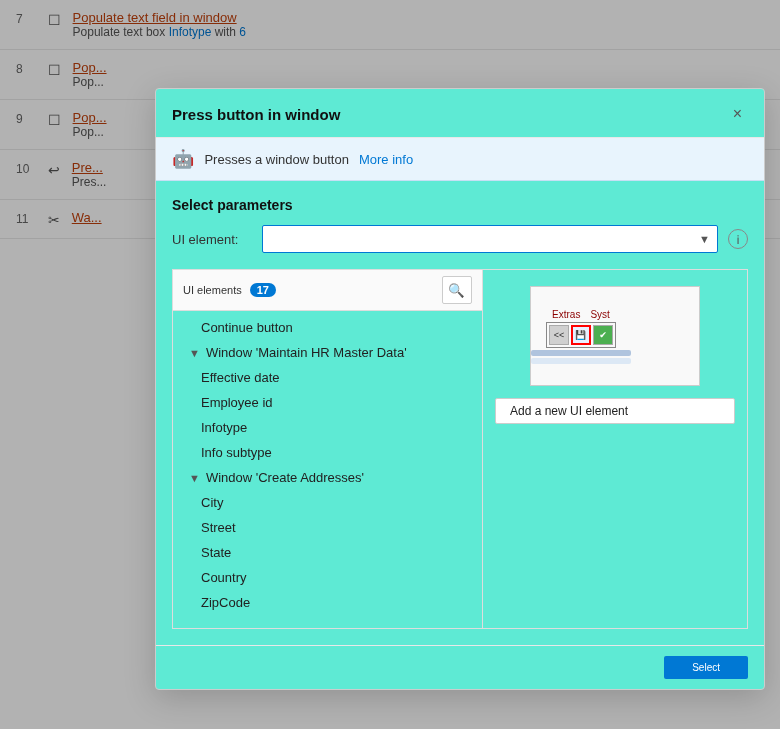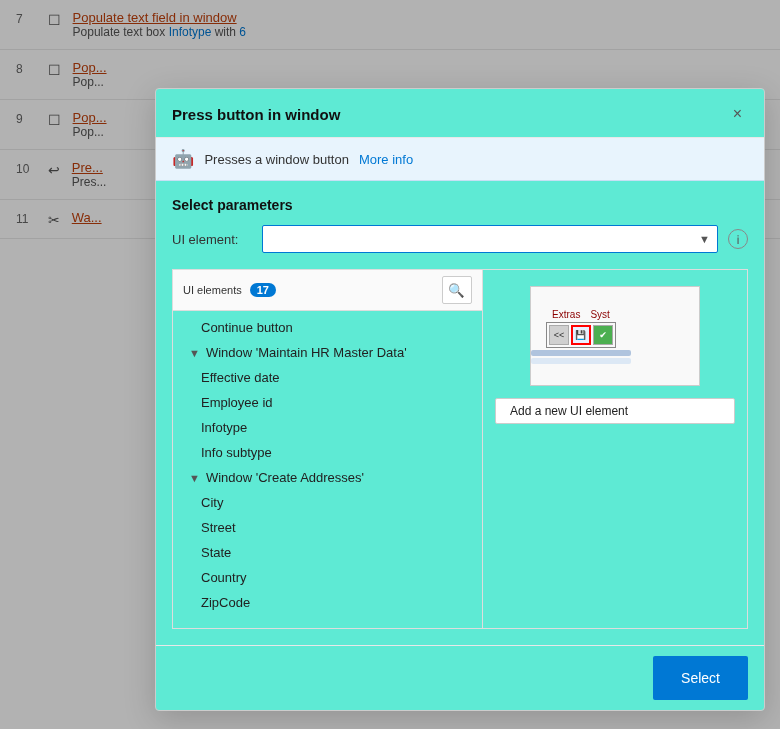--- a/index.html
+++ b/index.html
@@ -325,22 +325,22 @@
       justify-content: flex-end;
       gap: 8px;
       padding: 10px 16px;
       border-top: 1px solid #e8e8e8;
     }
     .btn-select {
       background: #0078d4;
       color: #fff;
       border: none;
       border-radius: 2px;
-      padding: 14px 28px;
-      font-size: 14px;
+      padding: 6px 28px;
+      font-size: 10px;
       cursor: pointer;
       font-weight: 500;
     }
     .btn-cancel {
       background: #fff;
       color: #222;
       border: 1px solid #ccc;
       border-radius: 2px;
       padding: 6px 20px;
       font-size: 13px;

